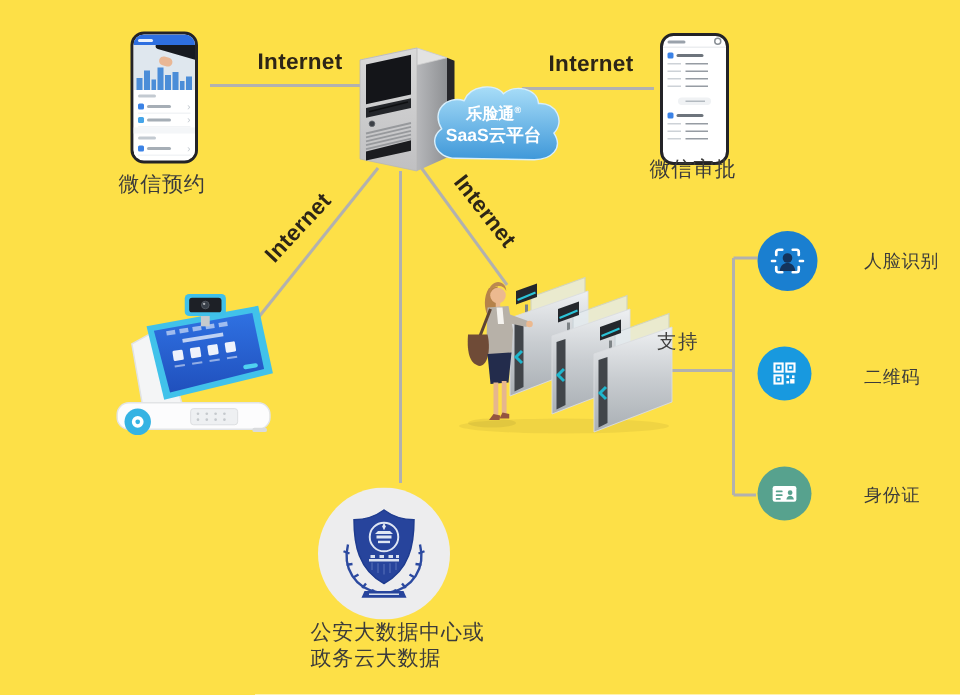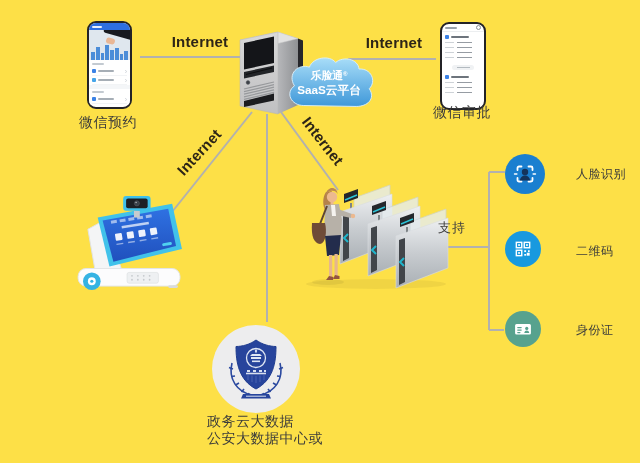--- a/index.html
+++ b/index.html
@@ -332,22 +332,22 @@
       <line x1="36" y1="50" x2="36" y2="55"></line>
         <line x1="40" y1="50.5" x2="40" y2="57"></line>
       <line x1="44" y1="51" x2="44" y2="58"></line>
         <line x1="48" y1="50.5" x2="48" y2="57"></line>
       <line x1="52" y1="50" x2="52" y2="55"></line>
     </g>
     <path d="M31,69 L57,69 L59,73.5 L29,73.5 Z" fill="#27449c"></path>
     <line x1="34" y1="71.2" x2="54" y2="71.2" stroke="#d9e1f0" stroke-width="1"></line>
   </svg>
   <div class="lbl" style="left:207px;top:413px">
+    <div>公安大数据中心或</div>
     <div>政务云大数据</div>
-    <div>公安大数据中心或</div>
   </div>
 
   <div class="support-lbl">支持</div>
 
   <div class="sup-circle" id="c-face">
     <svg width="24" height="24" viewBox="0 0 24 24">
       <g stroke="#ffffff" stroke-width="1.8" fill="none" stroke-linecap="round">
         <path d="M4.5,8 V6 a1.5,1.5 0 0 1 1.5,-1.5 h2.5"></path>
         <path d="M15.5,4.5 h2.5 a1.5,1.5 0 0 1 1.5,1.5 v2"></path>
         <path d="M19.5,16 v2 a1.5,1.5 0 0 1 -1.5,1.5 h-2.5"></path>

